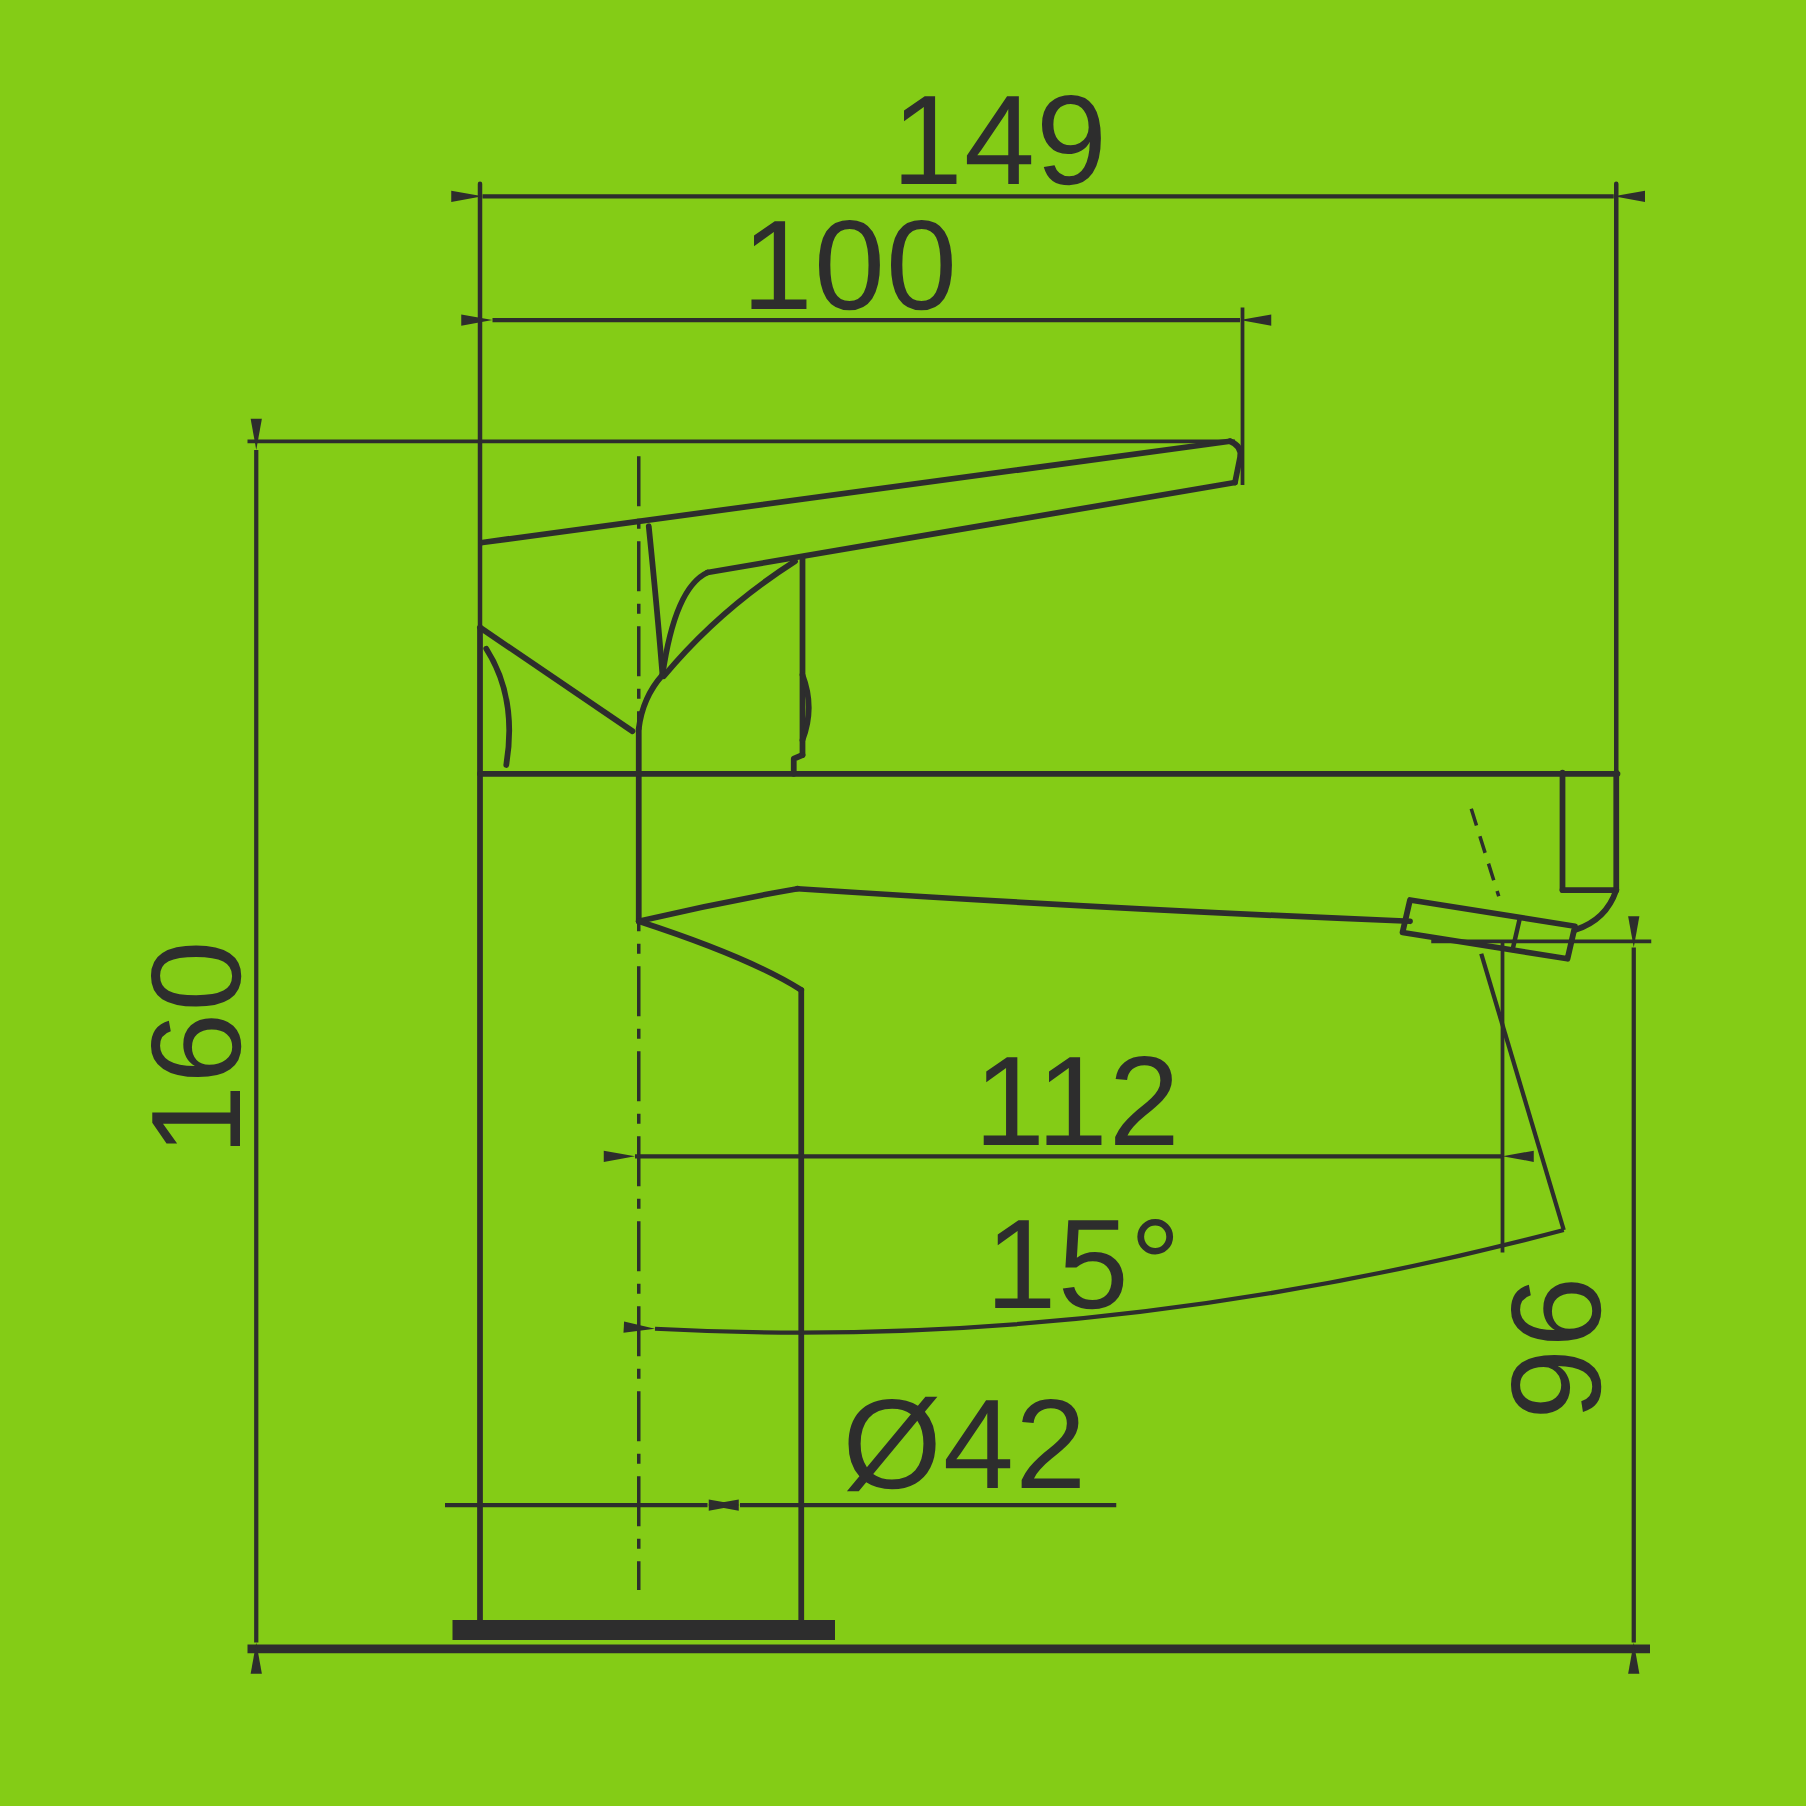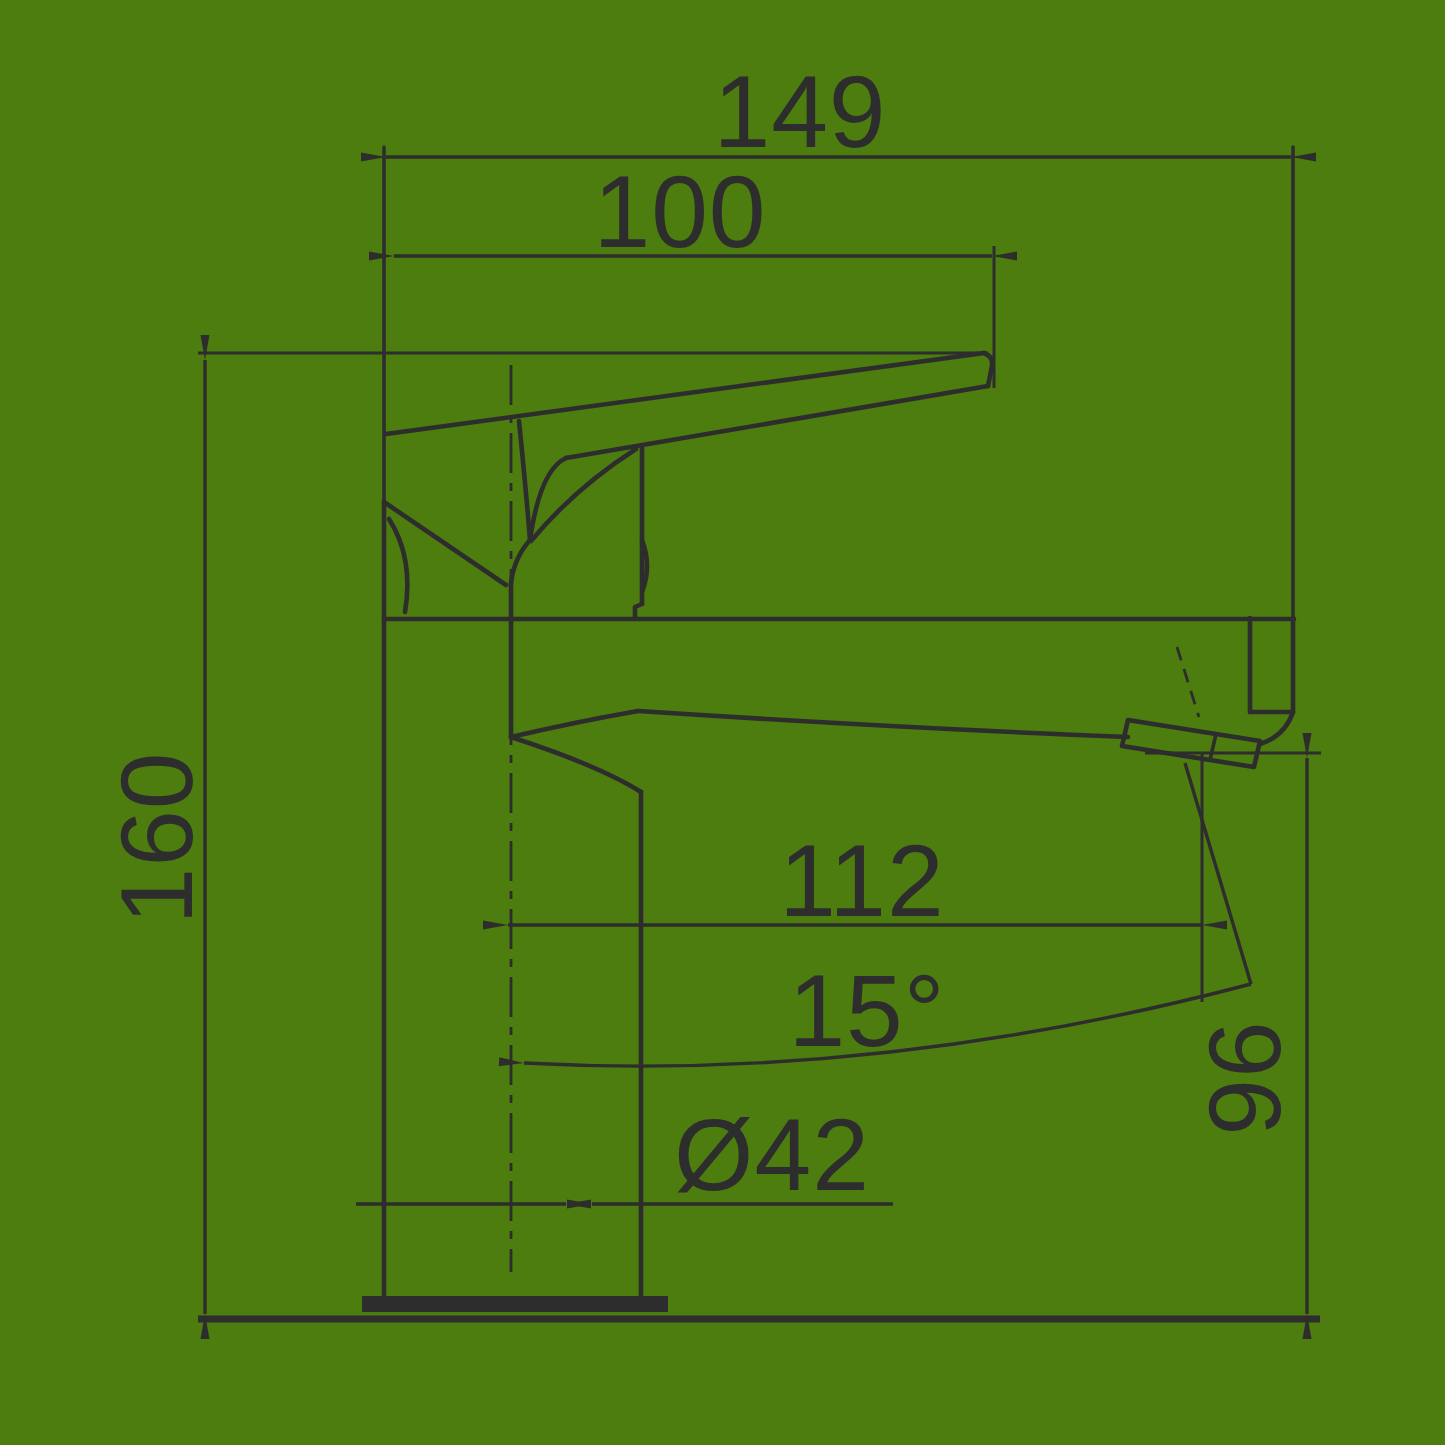--- a/index.html
+++ b/index.html
@@ -1,17 +1,17 @@
 <!DOCTYPE html>
 <html><head>
 <meta charset="utf-8">
 <style>
   html,body{margin:0;padding:0;background:#e9e9e9;}
   .stage{
-    width:1445px;height:1445px;position:relative;background:#4d7c0f;
+    width:1445px;height:1445px;position:relative;background:#84cc16;
     font-family:"Liberation Sans", sans-serif;overflow:hidden;
   }
   svg{display:block;}
   text{
     font-family:"Liberation Sans", sans-serif;
     fill:#2d2d2d;
     font-size:102px;
     letter-spacing:1px;
   }
   .outline{stroke:#2d2d2d;stroke-width:4.6;fill:none;stroke-linecap:round;stroke-linejoin:round;}

